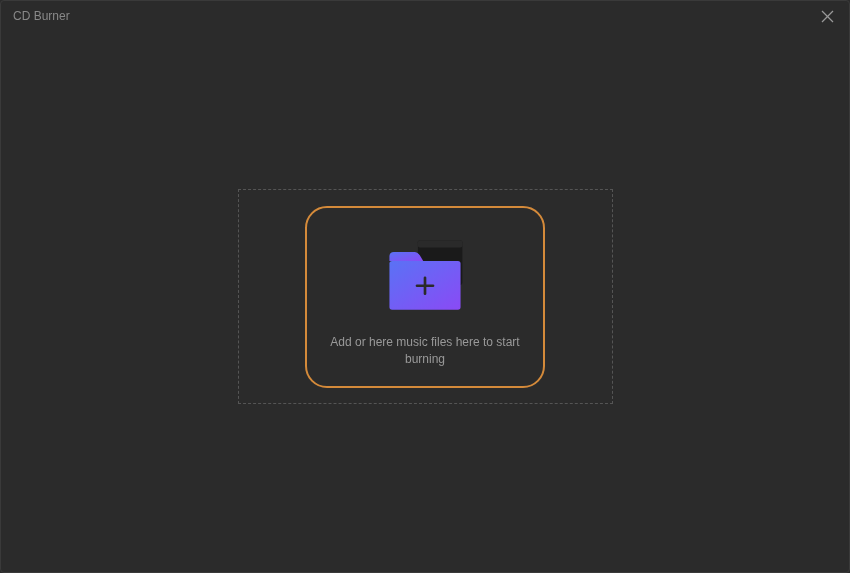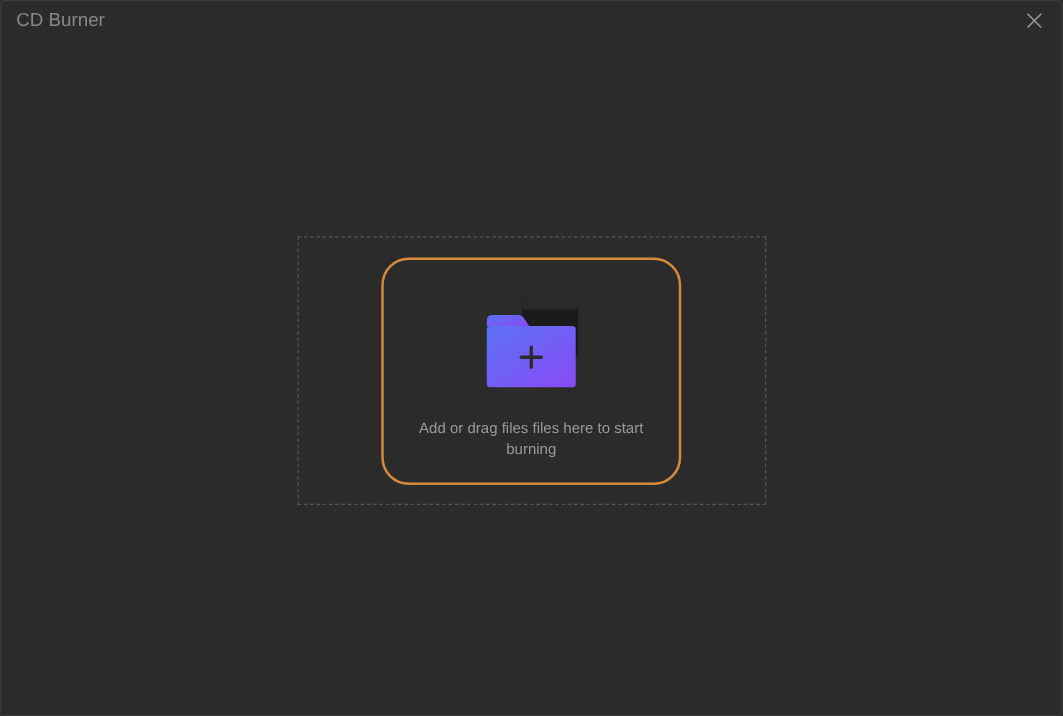--- a/index.html
+++ b/index.html
@@ -18,21 +18,21 @@
     }
     .title-bar {
       height: 30px;
       display: flex;
       align-items: center;
       justify-content: space-between;
       padding: 0 12px;
     }
     .title-text {
       color: #888;
-      font-size: 15px;
+      font-size: 12px;
     }
     .close-btn {
       color: #999;
       font-size: 16px;
       cursor: pointer;
       width: 20px;
       height: 20px;
       display: flex;
       align-items: center;
       justify-content: center;
@@ -118,17 +118,17 @@
             <rect x="42" y="5" width="50" height="8" fill="#2a2a2a" rx="2"></rect>
 
             <path d="M 10 28 L 10 23 Q 10 18 15 18 L 38 18 Q 42 18 45 23 L 48 28 Z" fill="url(#folderGrad)"></path>
 
             <rect x="10" y="28" width="80" height="55" fill="url(#folderGrad)" rx="3"></rect>
 
             <line x1="50" y1="47" x2="50" y2="65" stroke="#2a2a2a" stroke-width="3" stroke-linecap="round"></line>
             <line x1="41" y1="56" x2="59" y2="56" stroke="#2a2a2a" stroke-width="3" stroke-linecap="round"></line>
           </svg>
         </div>
-        <div class="drop-text">Add or drag files files here to start burning</div>
+        <div class="drop-text">Add or here music files here to start burning</div>
       </div>
     </div>
   </div>
 </div>
 
 </body></html>

